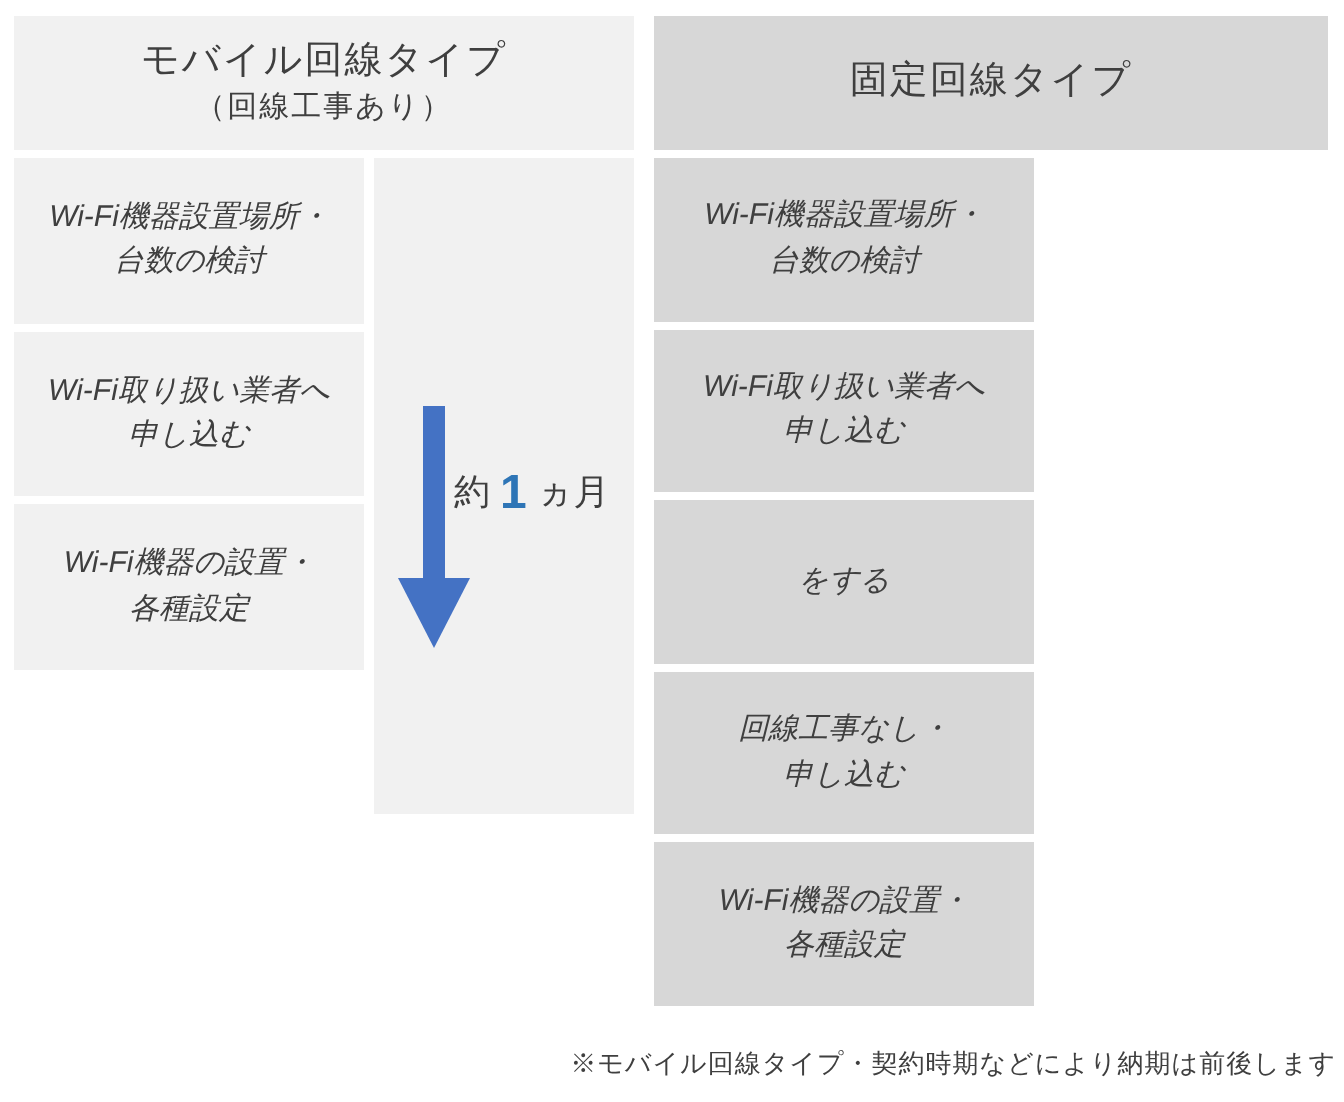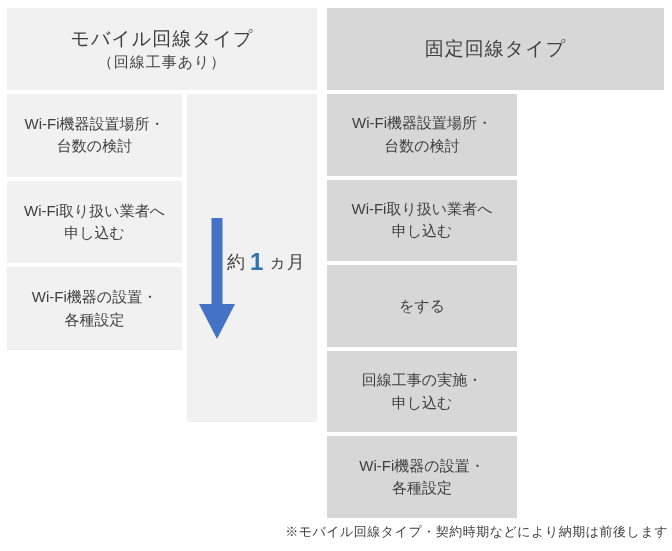--- a/index.html
+++ b/index.html
@@ -18,28 +18,28 @@
     font-family:"Liberation Sans", sans-serif;
     color:var(--text-dark);
     overflow:hidden;
   }
   .col{position:absolute;top:8px;}
   .col-mobile{left:7px;width:310px;}
   .col-fixed{left:327px;width:337px;}
   .panel-light{background:var(--panel-light);}
   .panel-dark{background:var(--panel-dark);}
   .colheader{
-    height:82px;
+    height:67px;
     display:flex;flex-direction:column;align-items:center;justify-content:center;
     text-align:center;
   }
   .h-title{font-size:19px;letter-spacing:1px;line-height:1.3;}
   .h-sub{font-size:15px;letter-spacing:1px;line-height:1.3;}
   .colbody{display:flex;gap:5px;margin-top:4px;}
-  .steps{display:flex;flex-direction:column;gap:4px;}
+  .steps{display:flex;flex-direction:column;gap:4px;font-style:italic;}
   .col-mobile .steps{width:175px;height:256px;}
   .col-fixed .steps{width:190px;height:424px;}
   .step{
     flex:1;
     display:flex;flex-direction:column;align-items:center;justify-content:center;
     text-align:center;
     font-size:15px;line-height:1.5;
     padding:2px 6px;box-sizing:border-box;
   }
   .arrowarea{flex:1;position:relative;}
@@ -122,21 +122,21 @@
           <div>台数の検討</div>
         </div>
         <div class="step panel-dark">
           <div>Wi-Fi取り扱い業者へ</div>
           <div>申し込む</div>
         </div>
         <div class="step panel-dark">
           <div>をする</div>
         </div>
         <div class="step panel-dark">
-          <div>回線工事の実施・</div>
+          <div>回線工事なし・</div>
           <div>申し込む</div>
         </div>
         <div class="step panel-dark">
           <div>Wi-Fi機器の設置・</div>
           <div>各種設定</div>
         </div>
       </div>
     </div>
   </section>
 

